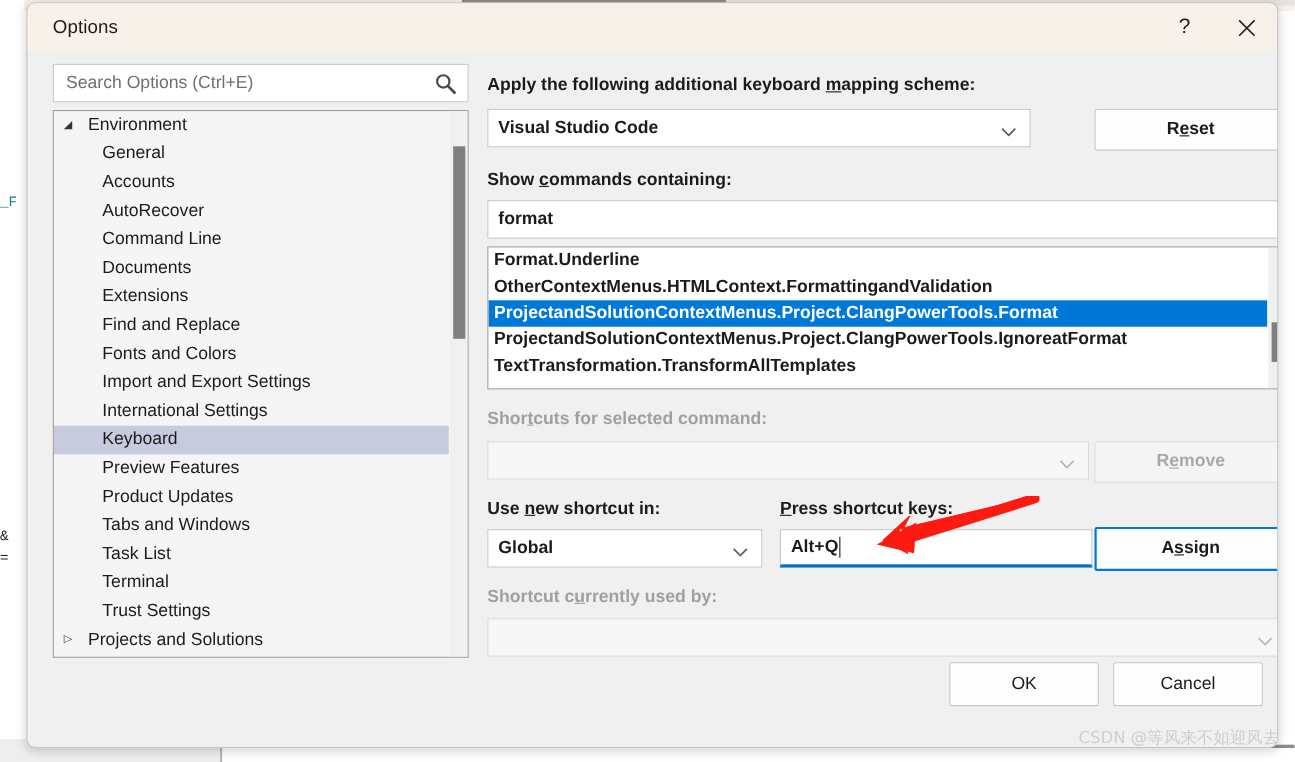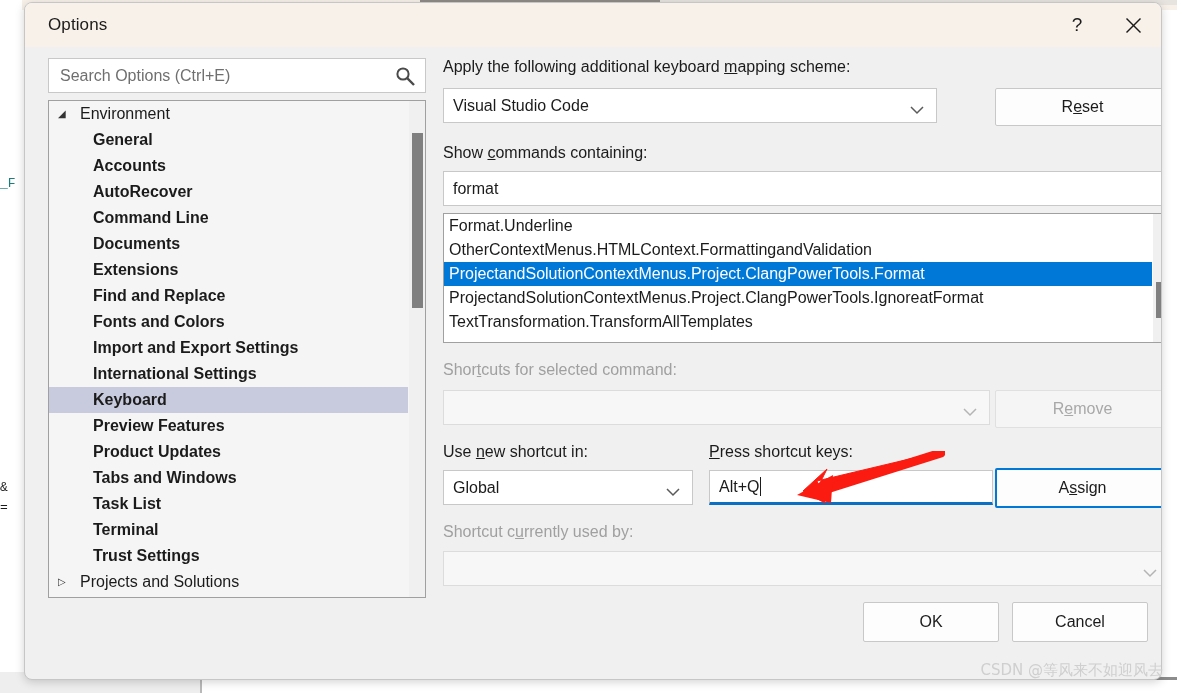--- a/index.html
+++ b/index.html
@@ -128,38 +128,38 @@
   }
   .tree-inner { position: absolute; left: 0; top: 0; right: 17px; top: 0; bottom: 0; }
   .tree-item {
     height: 26px; line-height: 26px;
     font-size: 16px; color: #1b1b1b;
     padding-left: 9px;
     white-space: nowrap;
     display: flex; align-items: center;
     cursor: default;
   }
-  .tree-item.child { padding-left: 44px; font-weight: bold; }
+  .tree-item.child { padding-left: 44px; }
   .tree-item.selected { background: #c8cbdd; }
   .tri {
     display: inline-block; width: 14px; margin-right: 8px;
     font-size: 10px; color: #333; line-height: 1;
   }
   .tree-scroll {
     position: absolute; right: 0; top: 0; width: 16px; bottom: 0;
     background: #f0f0f0;
   }
   .tree-thumb {
     position: absolute; left: 3px; top: 32px; width: 11px; height: 175px;
     background: #808080;
   }
 
   
   .right-pane {
-    position: absolute; left: 418px; top: 55px; width: 728px; height: 545px;
+    position: absolute; left: 418px; top: 66px; width: 728px; height: 545px; font-weight: bold;
   }
   .field-label {
     font-size: 16px; color: #1b1b1b; white-space: nowrap;
   }
   .field-label.disabled { color: #a0a0a0; }
   .field-label u { text-decoration: underline; }
 
   .combo {
     position: relative;
     background: #ffffff;

